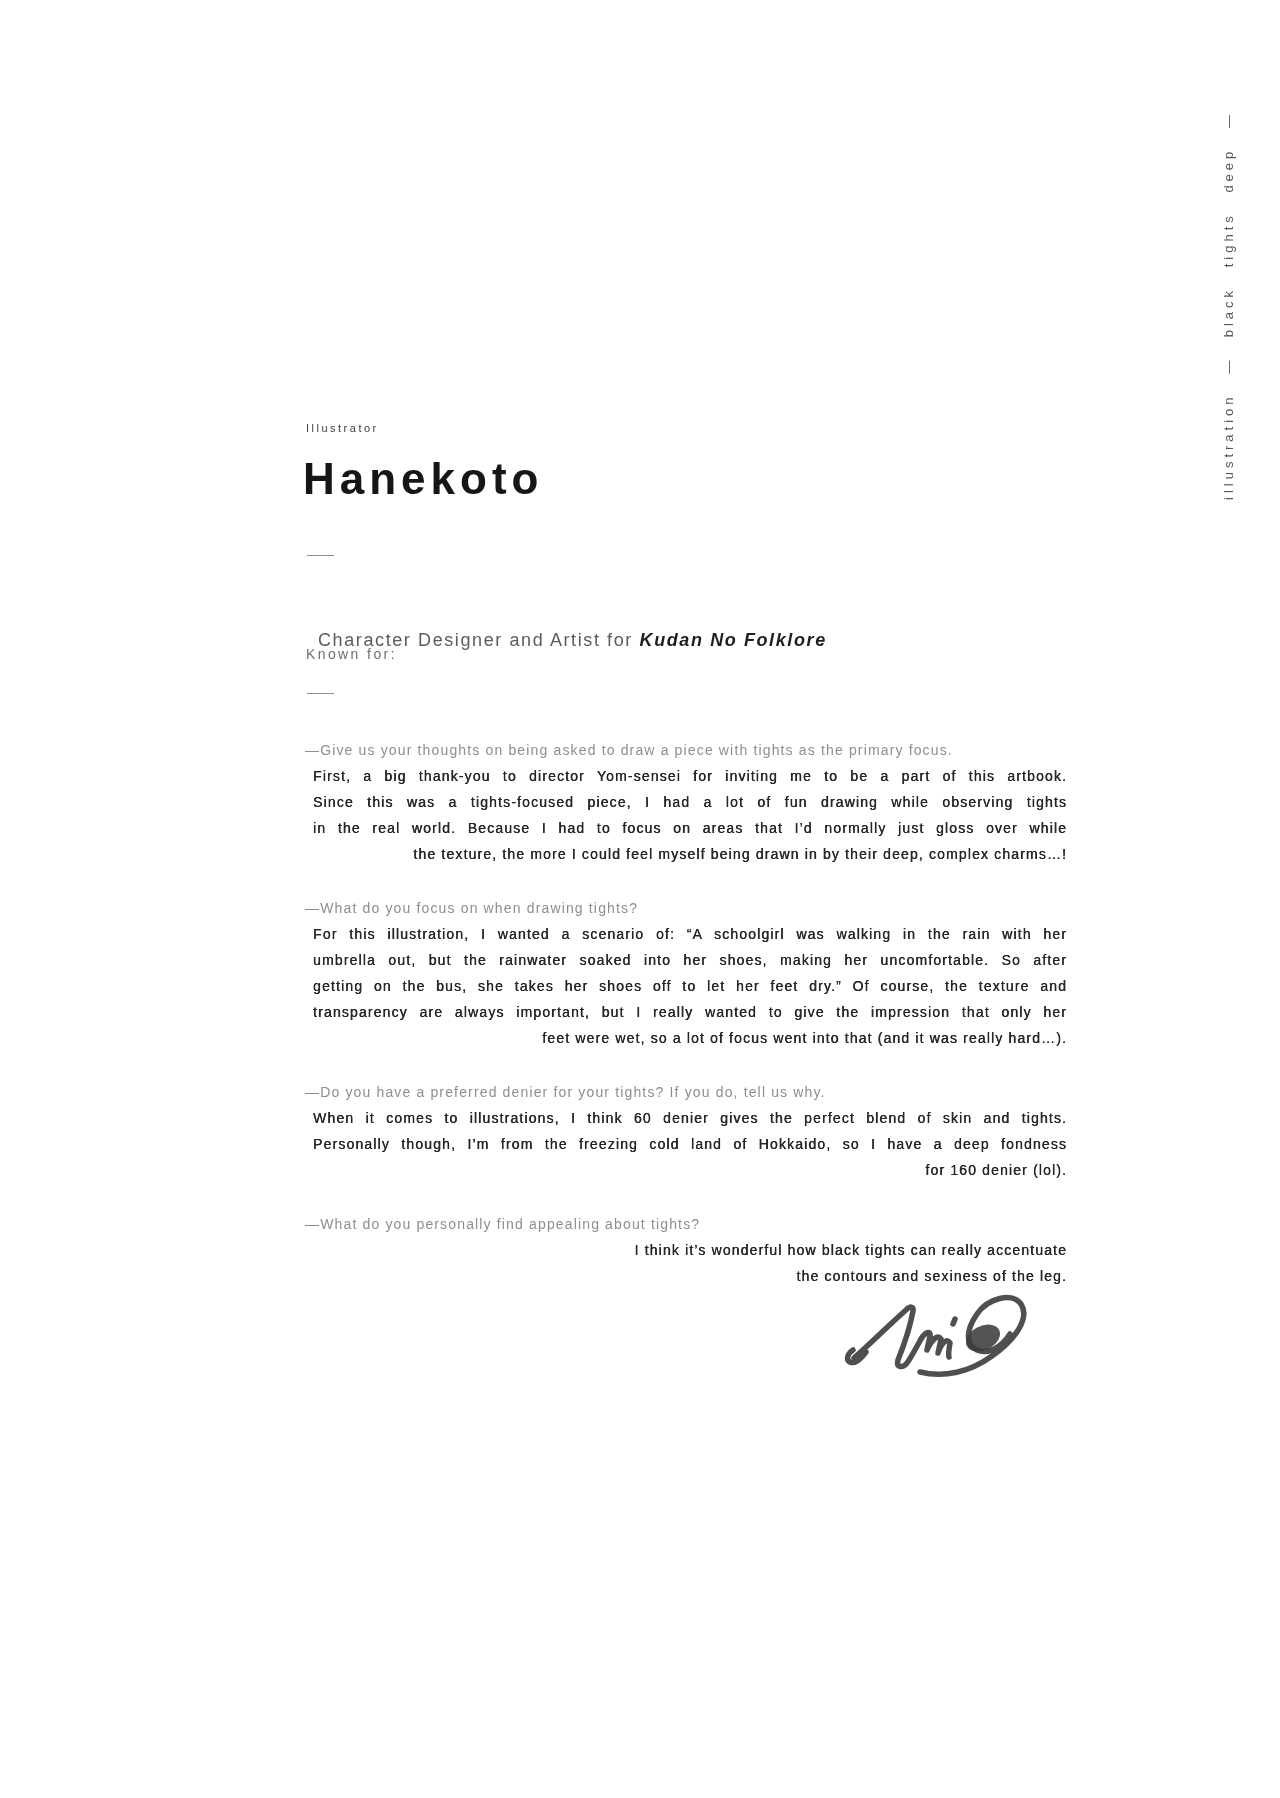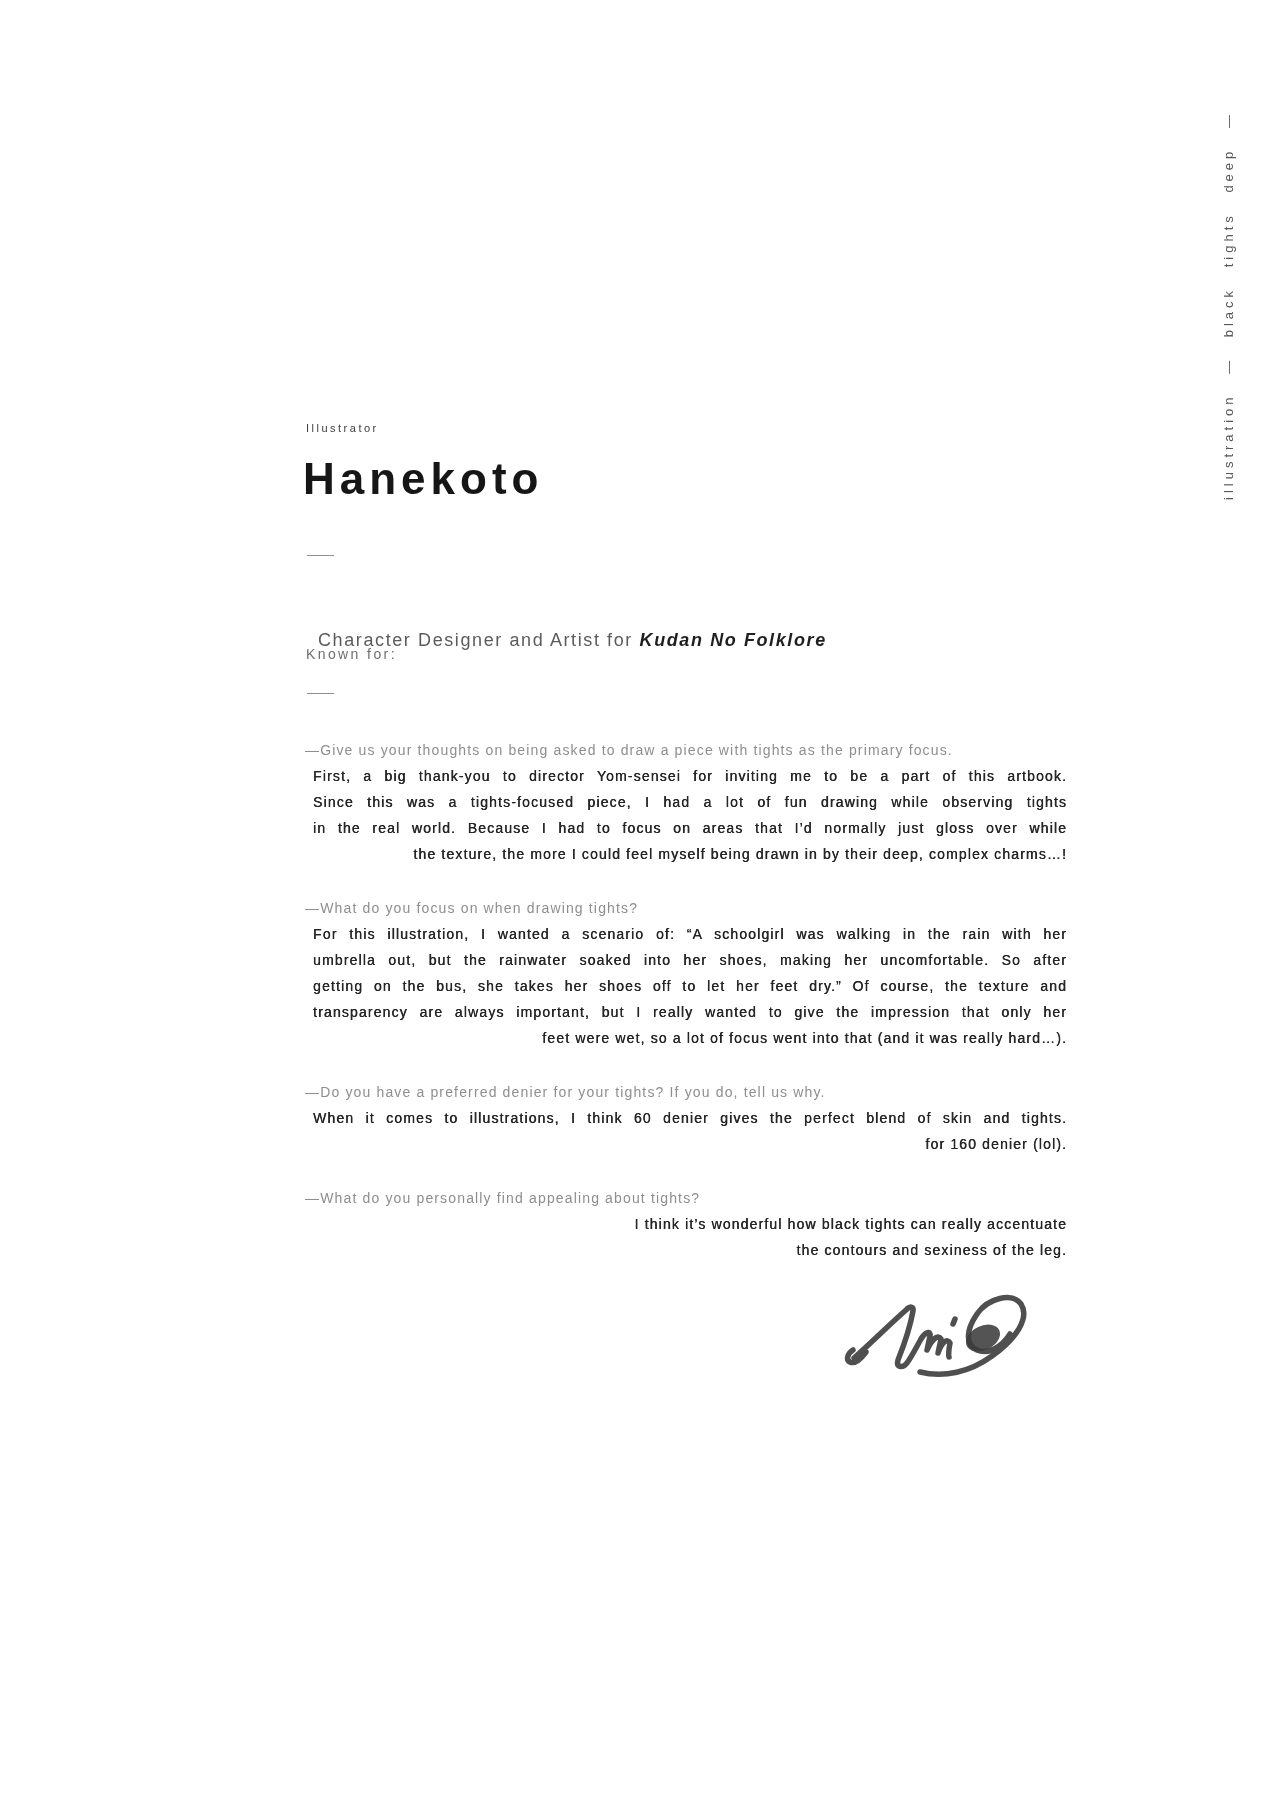--- a/index.html
+++ b/index.html
@@ -144,20 +144,21 @@
         <div class="question">—What do you focus on when drawing tights?</div>
         <div class="answer-line just">For this illustration, I wanted a scenario of: “A schoolgirl was walking in the rain with her</div>
         <div class="answer-line just">umbrella out, but the rainwater soaked into her shoes, making her uncomfortable. So after</div>
         <div class="answer-line just">getting on the bus, she takes her shoes off to let her feet dry.” Of course, the texture and</div>
         <div class="answer-line just">transparency are always important, but I really wanted to give the impression that only her</div>
         <div class="answer-line">feet were wet, so a lot of focus went into that (and it was really hard…).</div>
       </div>
       <div class="qa-section">
         <div class="question">—Do you have a preferred denier for your tights? If you do, tell us why.</div>
         <div class="answer-line just">When it comes to illustrations, I think 60 denier gives the perfect blend of skin and tights.</div>
+        <div class="answer-line just">Personally though, I’m from the freezing cold land of Hokkaido, so I have a deep fondness</div>
         <div class="answer-line">for 160 denier (lol).</div>
       </div>
       <div class="qa-section">
         <div class="question">—What do you personally find appealing about tights?</div>
         <div class="answer-line">I think it’s wonderful how black tights can really accentuate</div>
         <div class="answer-line">the contours and sexiness of the leg.</div>
       </div>
     </div>
 
   <svg class="signature" viewBox="0 0 210 96" xmlns="http://www.w3.org/2000/svg">

